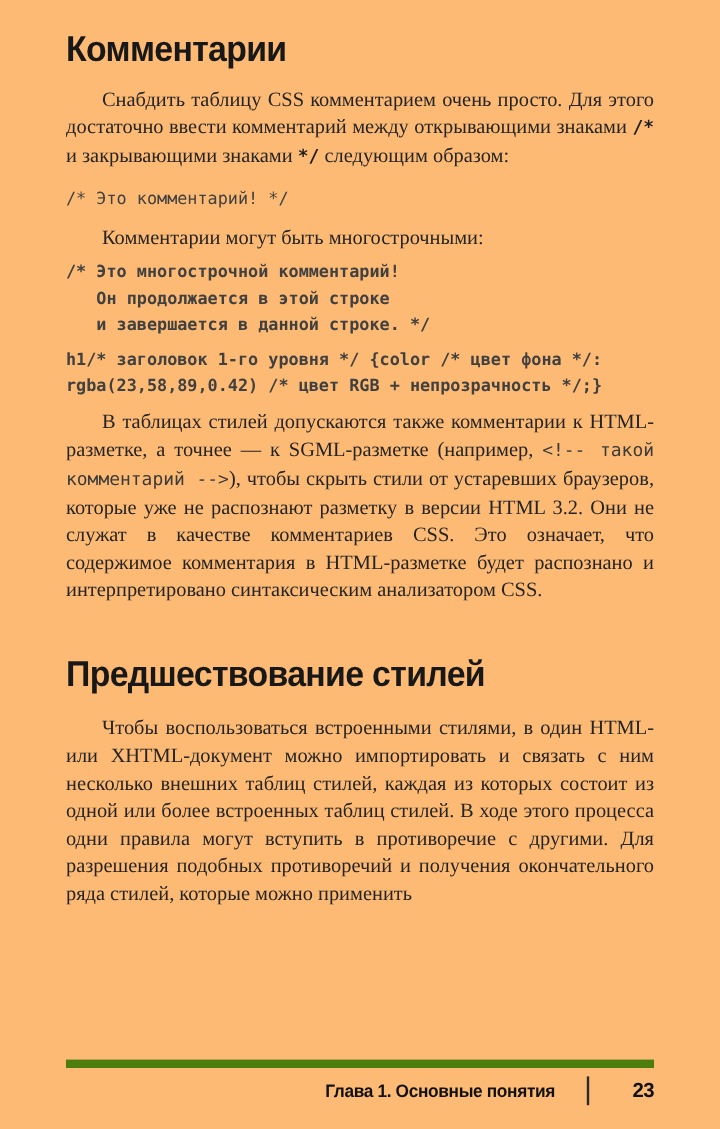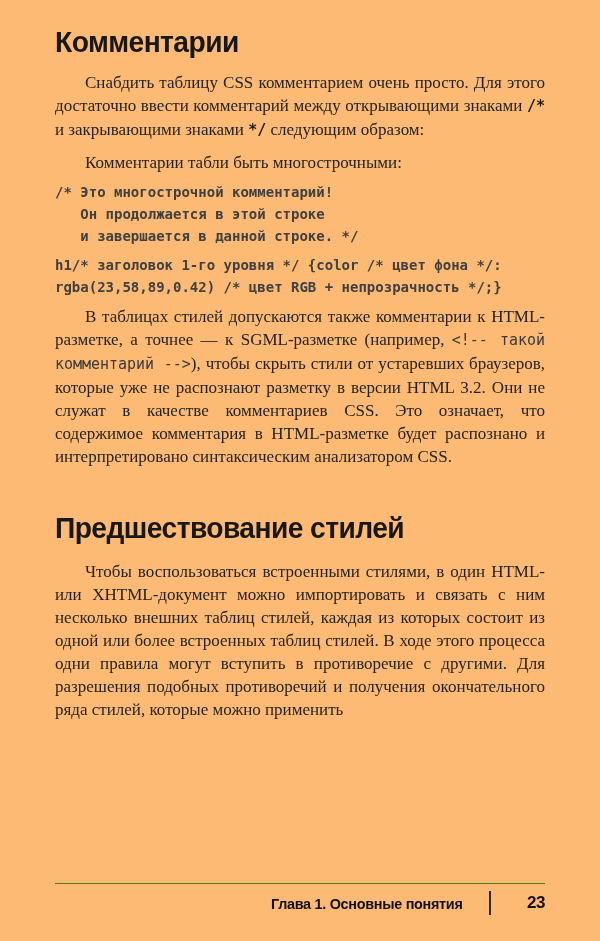--- a/index.html
+++ b/index.html
@@ -66,21 +66,21 @@
   .seg-mono{
     font-family:"DejaVu Sans Mono", monospace;
     font-size:0.88em;
     color:#3a3a3a;
   }
   .seg-italic{}
   .footer{
     position:absolute;
     left:55px;right:55px;
     top:883px;
-    border-top:1px solid #4d7c0f;
+    border-top:7px solid #4d7c0f;
   }
   .footer-row{
     display:flex;
     justify-content:flex-end;
     align-items:center;
     margin-top:7px;
     font-family:"Liberation Sans", sans-serif;
     font-weight:700;
     font-size:15px;
     color:#111111;
@@ -105,22 +105,23 @@
 </head>
 <body>
 
 <div class="page">
   <div class="content">
 
     <h1 class="section-heading first">Комментарии</h1>
 
     <p class="body"><span>Снабдить таблицу CSS комментарием очень просто. Для этого достаточно ввести комментарий между открывающими знаками </span><span class="seg-mono-bold">/*</span><span> и закрывающими знаками </span><span class="seg-mono-bold">*/</span><span> следующим образом:</span></p>
 
+    <pre class="code">/* Это комментарий! */</pre>
 
-    <p class="body tight"><span>Комментарии табли быть многострочными:</span></p>
+    <p class="body tight"><span>Комментарии могут быть многострочными:</span></p>
 
     <pre class="code tight">/* Это многострочной комментарий!
    Он продолжается в этой строке
    и завершается в данной строке. */</pre>
 
 
     <pre class="code tight">h1/* заголовок 1-го уровня */ {color /* цвет фона */:
 rgba(23,58,89,0.42) /* цвет RGB + непрозрачность */;}</pre>
 
     <p class="body after-code"><span>В таблицах стилей допускаются также комментарии к HTML-разметке, а точнее — к SGML-разметке (например, </span><span class="seg-mono">&lt;!-- такой комментарий --&gt;</span><span>), чтобы скрыть стили от устарев­ших браузеров, которые уже не распознают разметку в версии HTML 3.2. Они </span><span class="seg-italic">не</span><span> служат в качестве комментариев CSS. Это означает, что содержимое комментария в HTML-разметке бу­дет распознано и интерпретировано синтаксическим анализа­тором CSS.</span></p>

